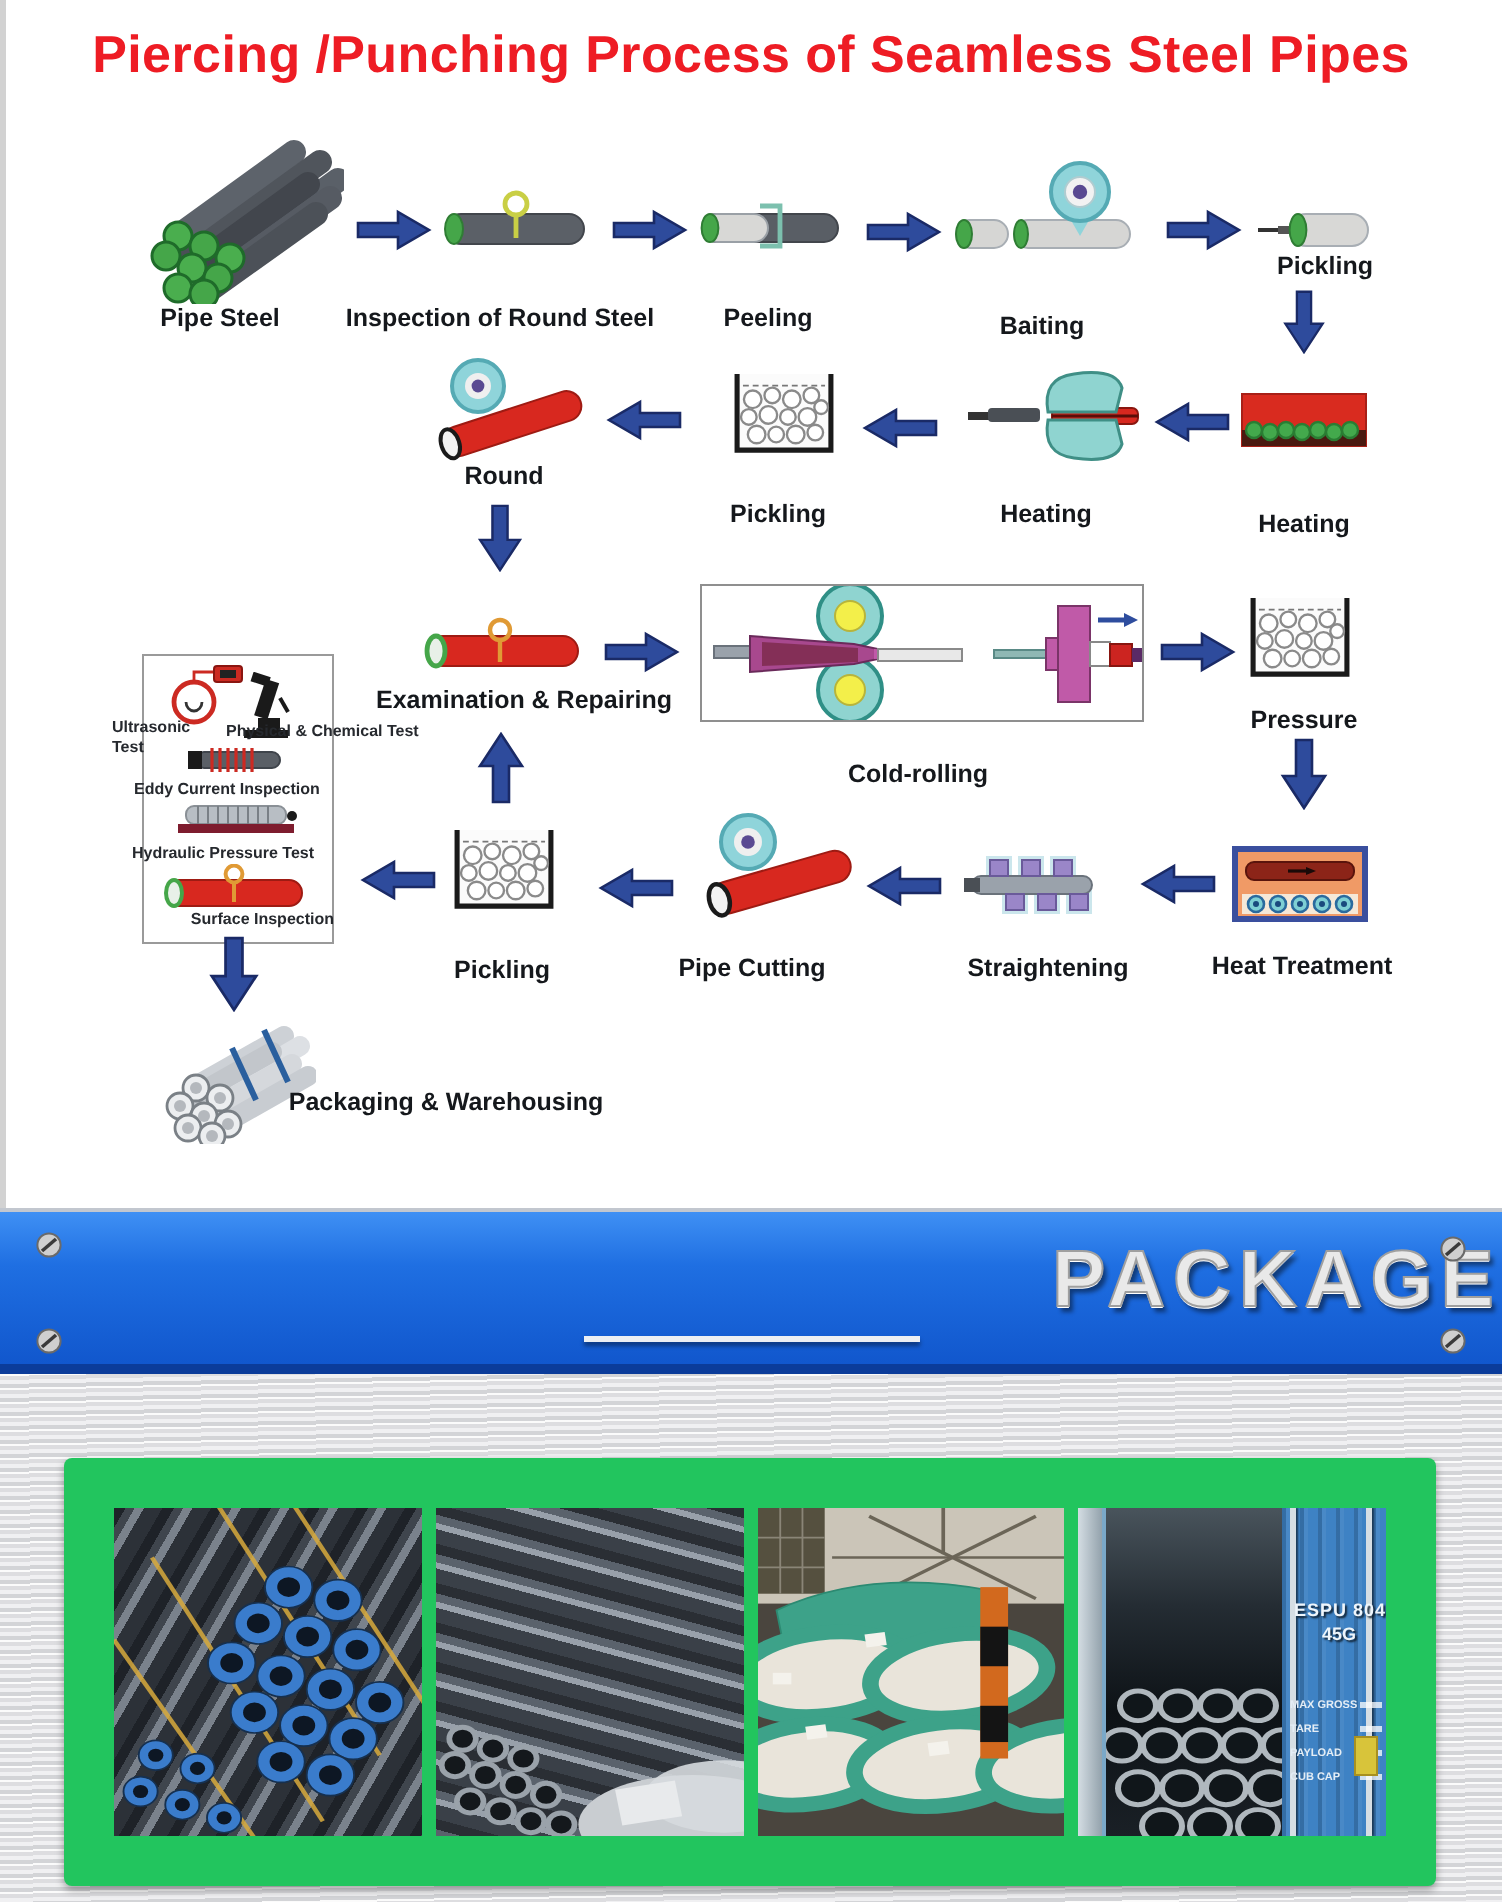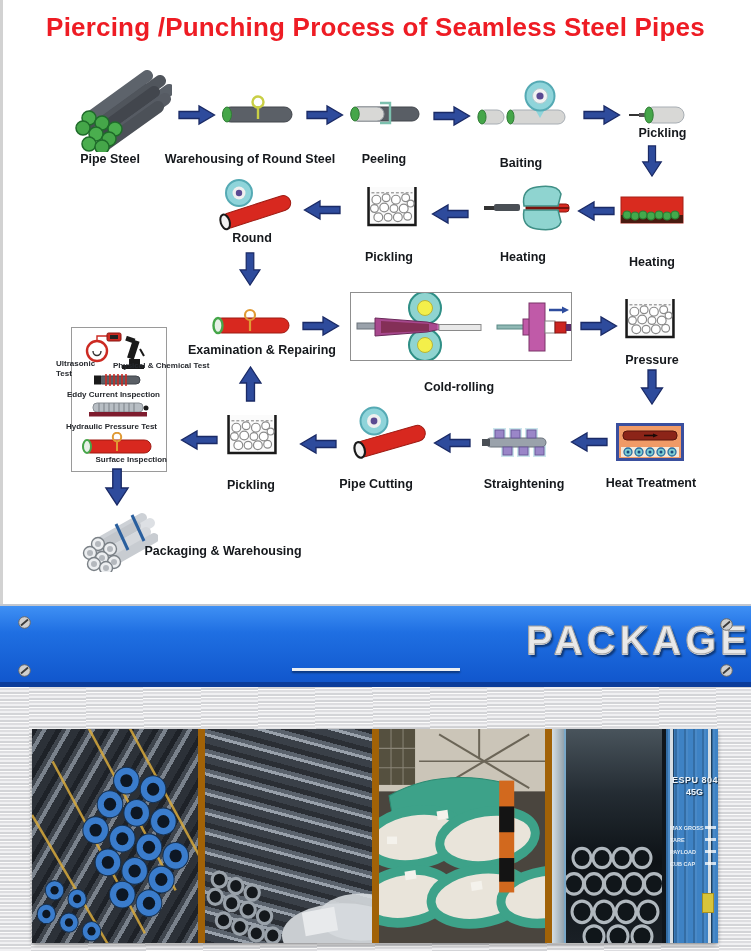--- a/index.html
+++ b/index.html
@@ -22,22 +22,22 @@
           font-size:40px;font-weight:bold;letter-spacing:4px;color:#e9e9e9;
           -webkit-text-stroke:1px #9f9f9f;
           text-shadow:0 1px 0 #ffffff,2px 3px 2px rgba(0,0,0,.45);}
   .pkg-underline{position:absolute;left:50%;top:62px;width:168px;height:3px;margin-left:-84px;
           background:#eceff3;box-shadow:0 2px 2px rgba(0,0,0,.4);}
   .screw{position:absolute;width:13px;height:13px;}
   
   .metal{left:0;top:687px;width:751px;height:264px;
      background:repeating-linear-gradient(179deg,#fbfbfb 0 1px,#dddde0 1px 3px,#f0f0f2 3px 5px,#d3d4d7 5px 7px);}
   
-  .frame{left:32px;top:729px;width:686px;height:214px;box-sizing:border-box;background:#a16207;
-         border-radius:4px;display:flex;gap:7px;padding:0;box-shadow:0 2px 4px rgba(0,0,0,.35);}
+  .frame{left:32px;top:729px;width:686px;height:214px;box-sizing:border-box;background:#22c55e;
+         border-radius:4px;display:flex;gap:7px;padding:25px;box-shadow:0 2px 4px rgba(0,0,0,.35);}
   .cell{position:relative;flex:1;overflow:hidden;}
   .cell svg{position:absolute;left:0;top:0;width:100%;height:100%;}
   .p1{background:repeating-linear-gradient(120deg,#1e2228 0 5px,#3f454d 5px 9px,#7a828c 9px 13px,#2c3138 13px 21px);}
   .p2{background:repeating-linear-gradient(195deg,#2a2e34 0 5px,#5a626c 5px 9px,#98a0aa 9px 12px,#3a4048 12px 19px);}
   .p3{background:#59544a;}
   .p4{background:#10161c;}
   .p4-doorstrip{position:absolute;left:0;top:0;width:12px;height:100%;
       background:linear-gradient(90deg,#d4dde3,#93a2ac);}
   .p4-interior{position:absolute;left:12px;top:0;width:96px;height:100%;border-left:2px solid #7aa8c8;
       background:linear-gradient(180deg,#49545c 0%,#242c33 30%,#0d1216 62%,#1a2026 100%);}
@@ -427,21 +427,21 @@
         <polygon points="37,7.5 17,7.5 17,2 1.5,11 17,20 17,14.5 37,14.5"></polygon>
       </svg>
     <svg class="abs arrow" style="left:180px;top:429px" width="38" height="22" viewBox="0 0 38 22">
         <polygon points="37,7.5 17,7.5 17,2 1.5,11 17,20 17,14.5 37,14.5"></polygon>
       </svg>
     <svg class="abs arrow" style="left:104px;top:468px" width="26" height="38" viewBox="0 0 24 36">
         <polygon points="8,1 16,1 16,19 22.5,19 12,35 1.5,19 8,19"></polygon>
       </svg>
 
     <div class="lbl" style="left:55px;top:152px;width:110px">Pipe Steel</div>
-    <div class="lbl" style="left:164px;top:152px;width:172px">Warehousing of Round Steel</div>
+    <div class="lbl" style="left:164px;top:152px;width:172px">Inspection of Round Steel</div>
     <div class="lbl" style="left:353px;top:152px;width:62px">Peeling</div>
     <div class="lbl" style="left:486px;top:156px;width:70px">Baiting</div>
     <div class="lbl" style="left:620px;top:126px;width:85px">Pickling</div>
     <div class="lbl" style="left:614px;top:255px;width:76px">Heating</div>
     <div class="lbl" style="left:484px;top:250px;width:78px">Heating</div>
     <div class="lbl" style="left:356px;top:250px;width:66px">Pickling</div>
     <div class="lbl" style="left:224px;top:231px;width:56px">Round</div>
     <div class="lbl" style="left:176px;top:343px;width:172px">Examination &amp; Repairing</div>
     <div class="lbl" style="left:409px;top:380px;width:100px">Cold-rolling</div>
     <div class="lbl" style="left:614px;top:353px;width:76px">Pressure</div>

